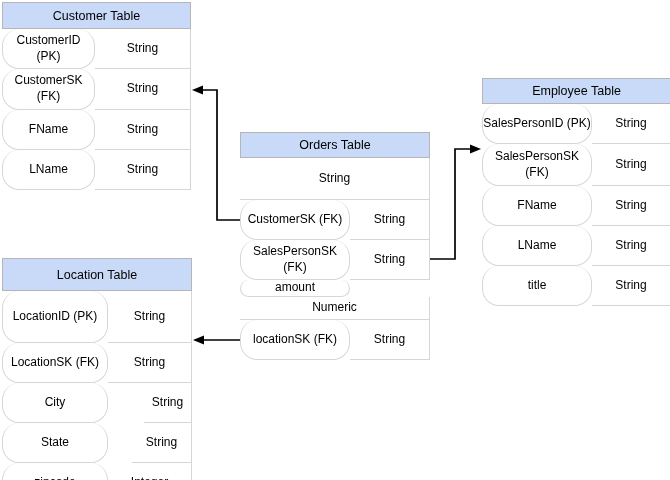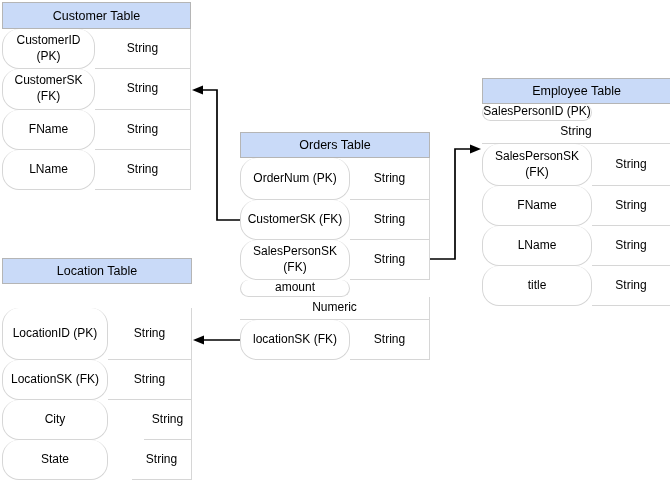--- a/index.html
+++ b/index.html
@@ -52,21 +52,20 @@
     </div>
     <div class="row" style="height:40px;">
       <div class="cell field">LName</div>
       <div class="cell type">String</div>
     </div>
   </div>
 
   <div class="tbl" style="left:240px;top:132px;width:190px;--fw:110px;">
     <div class="hdr" style="height:26px;">Orders Table</div>
     <div class="row" style="height:42px;">
-      <div class="cell field">OrderNum (PK)</div>
       <div class="cell type">String</div>
     </div>
     <div class="row" style="height:40px;">
       <div class="cell field">CustomerSK (FK)</div>
       <div class="cell type">String</div>
     </div>
     <div class="row" style="height:40px;">
       <div class="cell field">SalesPersonSK
 (FK)</div>
       <div class="cell type">String</div>
@@ -76,21 +75,21 @@
       <div class="cell type">Numeric</div>
     </div>
     <div class="row" style="height:40px;">
       <div class="cell field">locationSK (FK)</div>
       <div class="cell type">String</div>
     </div>
   </div>
 
   <div class="tbl" style="left:482px;top:62px;width:189px;margin-top:16px;--fw:110px;">
     <div class="hdr" style="height:26px;">Employee Table</div>
-    <div class="row" style="height:40px;flex-direction:column;">
+    <div class="row" style="height:40px;">
       <div class="cell field">SalesPersonID (PK)</div>
       <div class="cell type">String</div>
     </div>
     <div class="row" style="height:42px;">
       <div class="cell field">SalesPersonSK
 (FK)</div>
       <div class="cell type">String</div>
     </div>
     <div class="row" style="height:40px;">
       <div class="cell field">FName</div>
@@ -100,22 +99,22 @@
       <div class="cell field">LName</div>
       <div class="cell type">String</div>
     </div>
     <div class="row" style="height:40px;">
       <div class="cell field">title</div>
       <div class="cell type">String</div>
     </div>
   </div>
 
   <div class="tbl" style="left:2px;top:258px;width:190px;--fw:106px;">
-    <div class="hdr" style="height:26px;">Location Table</div>
-    <div class="row" style="height:52px;margin-top:24px;">
+    <div class="hdr" style="height:33px;">Location Table</div>
+    <div class="row" style="height:52px;">
       <div class="cell field">LocationID (PK)</div>
       <div class="cell type">String</div>
     </div>
     <div class="row" style="height:40px;">
       <div class="cell field">LocationSK (FK)</div>
       <div class="cell type">String</div>
     </div>
     <div class="row" style="height:40px;gap:36px;">
       <div class="cell field">City</div>
       <div class="cell type">String</div>

